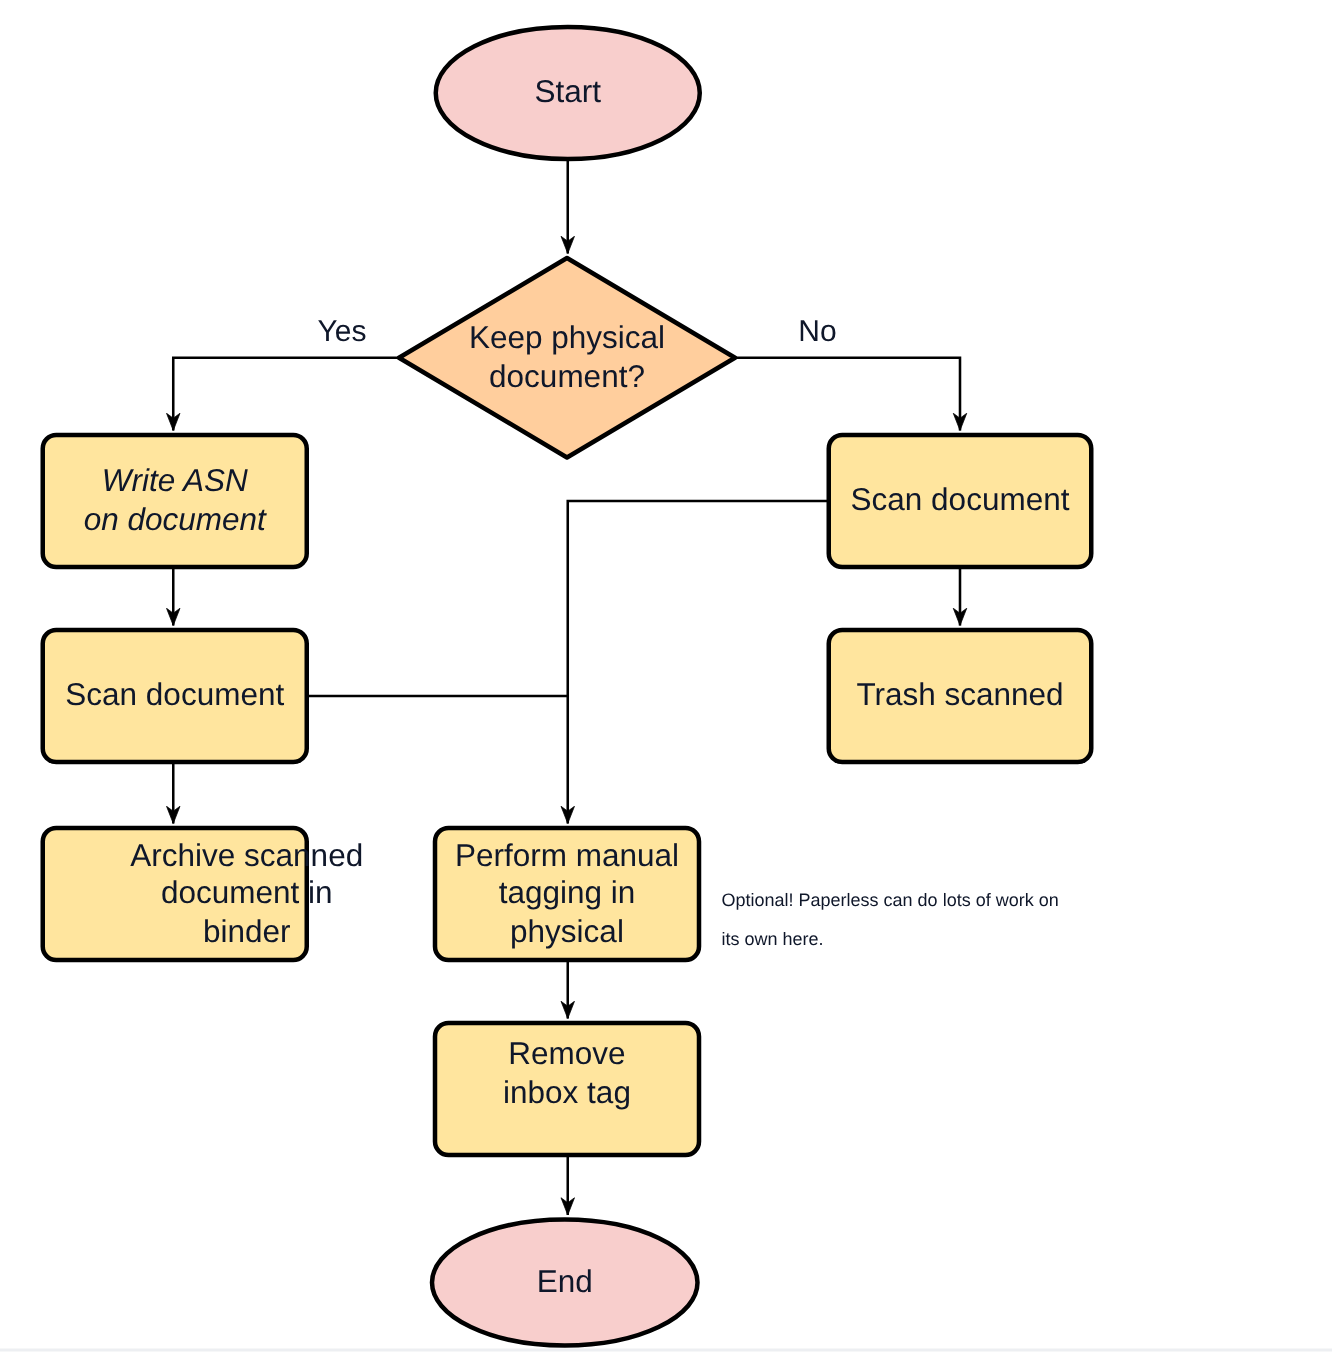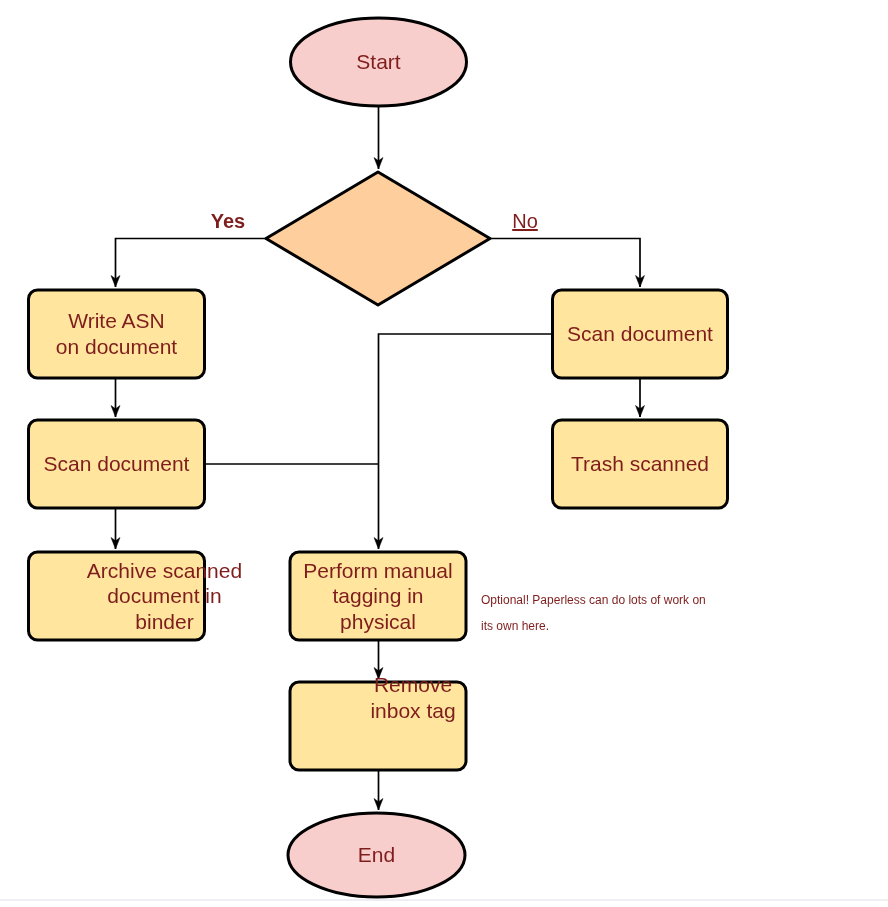--- a/index.html
+++ b/index.html
@@ -2,21 +2,21 @@
 <html><head>
 <meta charset="utf-8">
 <style>
   html, body { margin: 0; padding: 0; background: #ffffff; }
   .canvas {
     position: relative;
     width: 888px;
     height: 907px;
     background: #ffffff;
     font-family: "Liberation Sans", sans-serif;
-    color: #7f1d1d;
+    color: #0f172a;
     overflow: hidden;
   }
   .diagram-svg { position: absolute; left: 0; top: 0; }
   .shape { stroke: #000000; stroke-width: 3; }
   .edge { stroke: #000000; stroke-width: 1.7; fill: none; }
   .edge.arrow { marker-end: url(#arrowhead); }
   .node-label {
     position: absolute;
     display: flex;
     align-items: center;
@@ -102,45 +102,47 @@
     <rect class="shape" x="28.5" y="552" width="176" height="88" rx="9" fill="#ffe59e"></rect>
     <rect class="shape" x="552.5" y="290" width="175" height="88" rx="9" fill="#ffe59e"></rect>
     <rect class="shape" x="552.5" y="420" width="175" height="88" rx="9" fill="#ffe59e"></rect>
     <rect class="shape" x="290" y="552" width="176" height="88" rx="9" fill="#ffe59e"></rect>
     <rect class="shape" x="290" y="682" width="176" height="88" rx="9" fill="#ffe59e"></rect>
     <ellipse class="shape" cx="376.5" cy="855" rx="88.5" ry="42" fill="#f8cecc"></ellipse>
   </svg>
 
   <div class="node-label" style="left:290px; top:18px; width:177px; height:88px;">Start</div>
 
+  <div class="node-label" style="left:273px; top:172px; width:210px; height:133px;">Keep physical
+document?</div>
 
-  <div class="node-label" style="left:28px; top:290px; width:177px; height:88px;">Write ASN
+  <div class="node-label" style="left:28px; top:290px; width:177px; height:88px;font-style:italic;">Write ASN
 on document</div>
 
   <div class="node-label" style="left:28px; top:420px; width:177px; height:88px;">Scan document</div>
 
   <div class="node-label" style="left:28px; top:552px; width:177px; height:88px;margin-left:48px;">Archive scanned
 document in
 binder</div>
 
   <div class="node-label" style="left:552px; top:290px; width:176px; height:88px;">Scan document</div>
 
   <div class="node-label" style="left:552px; top:420px; width:176px; height:88px;">Trash scanned</div>
 
   <div class="node-label" style="left:290px; top:552px; width:176px; height:88px;">Perform manual
 tagging in
 physical</div>
 
-  <div class="node-label" style="left:290px; top:654px; width:176px; height:88px;padding-left:35px;">Remove
+  <div class="node-label" style="left:290px; top:672px; width:176px; height:88px;">Remove
 inbox tag</div>
 
   <div class="node-label" style="left:288px; top:813px; width:177px; height:84px;">End</div>
 
-  <div class="edge-label" style="left:202px; top:208px; width:52px; height:26px;font-weight:bold;">Yes</div>
+  <div class="edge-label" style="left:202px; top:208px; width:52px; height:26px;">Yes</div>
 
-  <div class="edge-label" style="left:503px; top:208px; width:44px; height:26px;text-decoration:underline;">No</div>
+  <div class="edge-label" style="left:523px; top:208px; width:44px; height:26px;">No</div>
 
   <div class="note-label" style="left:481px; top:587px; width:404px;">Optional! Paperless can do lots of work on
 its own here.</div>
 
   <div class="bottom-edge"></div>
 
 </div>
 
 </body></html>

